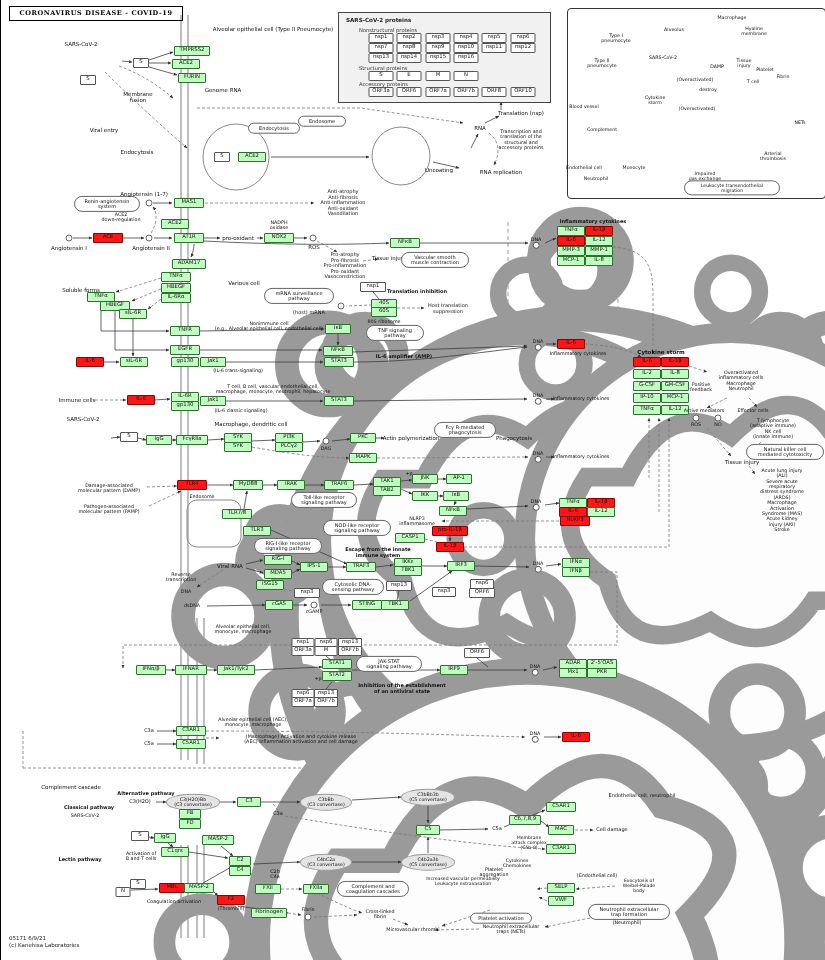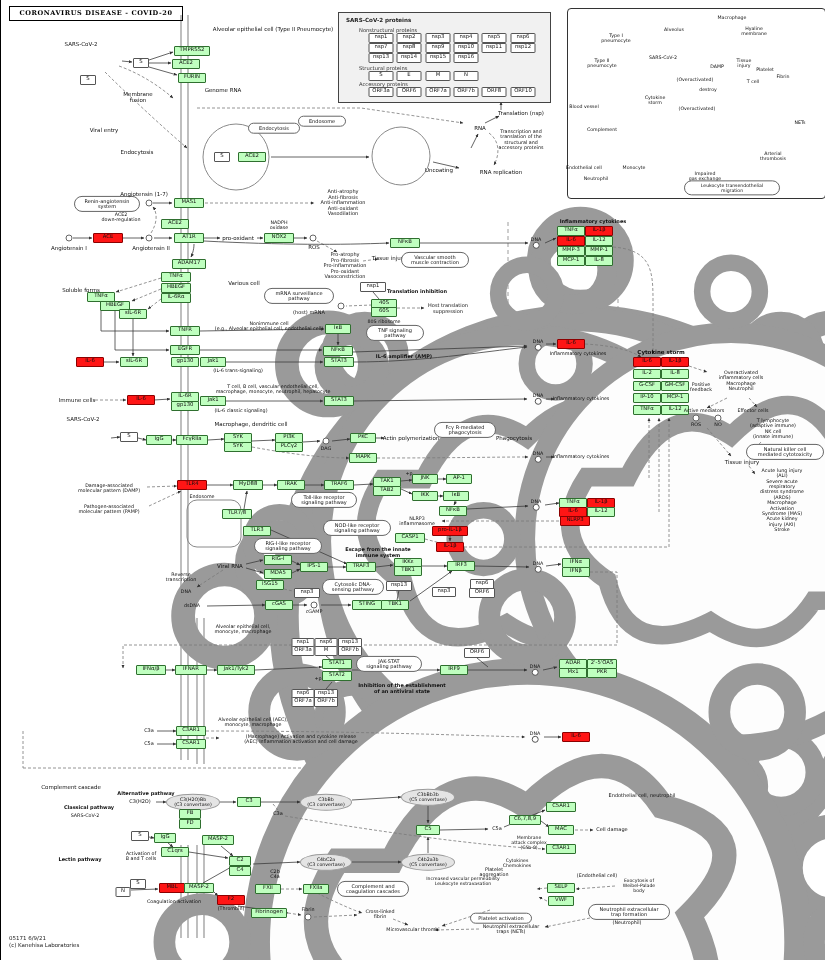--- a/index.html
+++ b/index.html
@@ -285,21 +285,21 @@
         <path d="M796,92 q6,8 2,16 q-4,8 2,14 M802,96 q4,10 0,20"></path>
       </g>
       <path class="insl" d="M748,148 L800,148" stroke-dasharray="3 2"></path>
       <path class="insl" d="M731,21 L703,51 M748,34 L733,60 M673,34 L673,45 M620,41 L640,53 M606,67 L636,85
                            M662,61 L668,72 M714,69 L705,80 M741,66 L731,76 M763,73 L770,95 M752,85 L760,100
                            M781,80 L788,98 M585,110 L600,127 M603,133 L614,143 M797,120 L792,114
                            M585,165 L602,152 M634,165 L642,158 M597,176 L612,168 M704,171 L697,162 M731,183 L714,168"></path>
     </g>
   </svg>
 
-  <div id="titlebox">CORONAVIRUS DISEASE - COVID-20</div>
+  <div id="titlebox">CORONAVIRUS DISEASE - COVID-19</div>
 
   <div id="legendbox">
     <div class="lg-t" style="left:7px;top:4px">SARS-CoV-2 proteins</div>
     <div class="lg-s" style="left:20px;top:14px">Nonstructural proteins</div>
     <div class="lg-s" style="left:20px;top:52px">Structural proteins</div>
     <div class="lg-s" style="left:20px;top:68px">Accessory proteins</div>
   </div>
 
   <div id="insetbox"></div>
 

